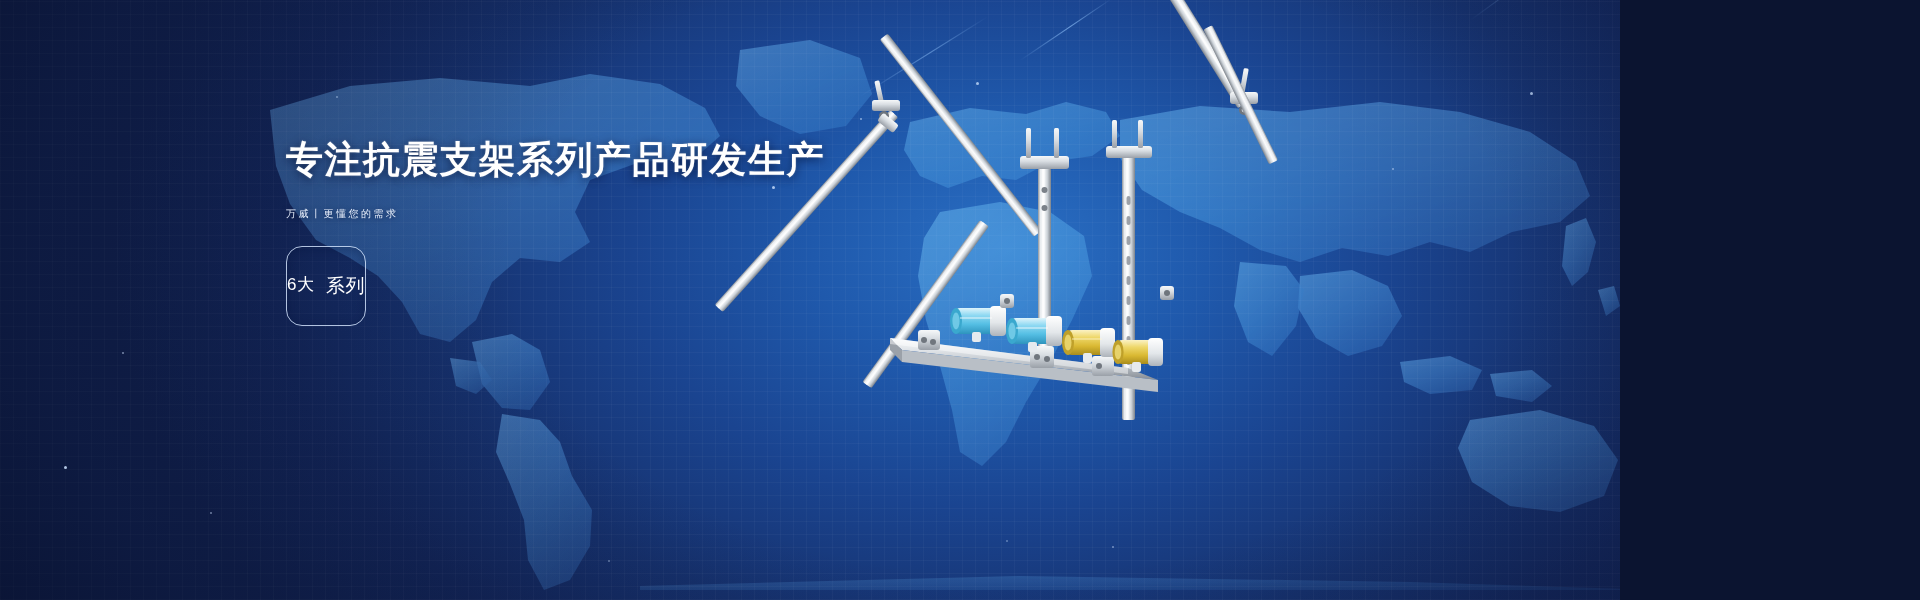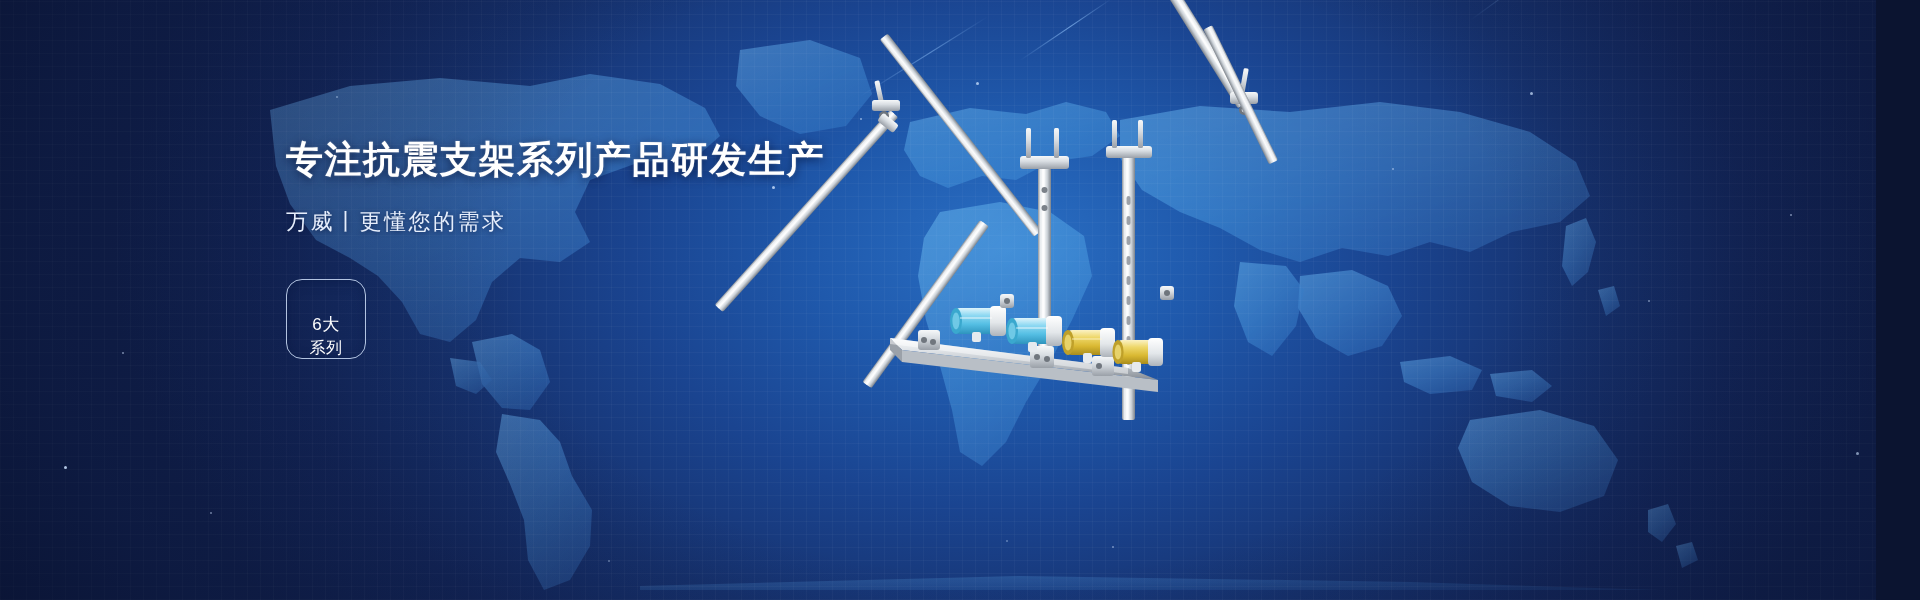--- a/index.html
+++ b/index.html
@@ -1,21 +1,21 @@
 <!DOCTYPE html>
 <html lang="zh"><head>
 <meta charset="utf-8">
 <title>Banner</title>
 <style>
   html,body{margin:0;padding:0;background:#0b1430;}
   *{box-sizing:border-box;}
 
   .banner{
     position:relative;
-    width:1876px;
+    width:1620px;
     height:600px;
     overflow:hidden;
     font-family:"Liberation Sans","DejaVu Sans",sans-serif;
     background:#14285e;
   }
 
   
   .bg-base{
     position:absolute; inset:0;
     background:
@@ -68,41 +68,41 @@
     font-size:37px;
     font-weight:bold;
     color:#ffffff;
     letter-spacing:1.5px;
     line-height:1.1;
     margin:0 0 26px 0;
     white-space:nowrap;
     text-shadow:0 2px 10px rgba(2,14,50,.75), 0 0 2px rgba(255,255,255,.35);
   }
   .subline{
-    font-size:22px;
+    font-size:10px;
     color:#e6eefc;
     letter-spacing:2.5px;
-    margin:0 0 42px 0;
+    margin:0 0 25px 0;
     white-space:nowrap;
     text-shadow:0 1px 5px rgba(2,14,50,.6);
   }
 
   .badges{display:flex;gap:25px;}
   .badge{
     width:80px;height:80px;
     border:1px solid rgba(214,231,255,.82);
     border-radius:16px;
-    display:flex;flex-direction:column;
-    align-items:center;justify-content:flex-end;
+    display:flex;
+    align-items:center;justify-content:space-between;
     color:#ffffff;
     line-height:1.32;
     box-shadow:0 2px 12px rgba(4,18,56,.35) inset;
   }
   .badge .l1{font-size:17px;letter-spacing:.5px;white-space:nowrap;}
-  .badge .l2{font-size:16px;letter-spacing:.5px;white-space:nowrap;}
+  .badge .l2{font-size:19px;letter-spacing:.5px;white-space:nowrap;}
 
   
   .product{
     position:absolute;
     left:860px; top:50px;
     width:460px; height:360px;
   }
   .product svg{width:100%;height:100%;display:block;overflow:visible;}
 </style>
 </head>

